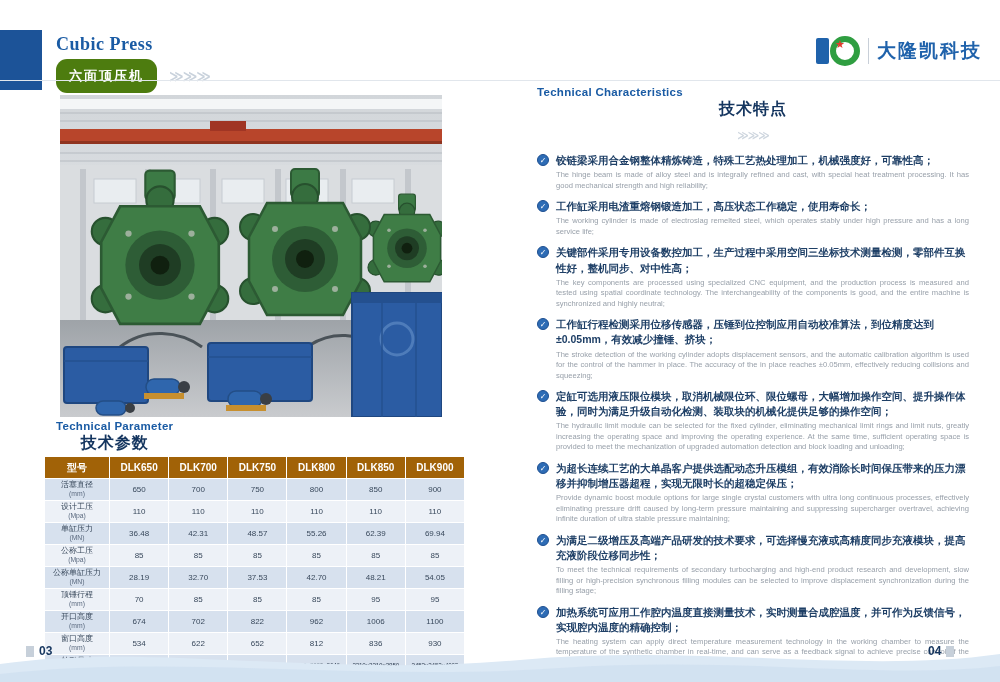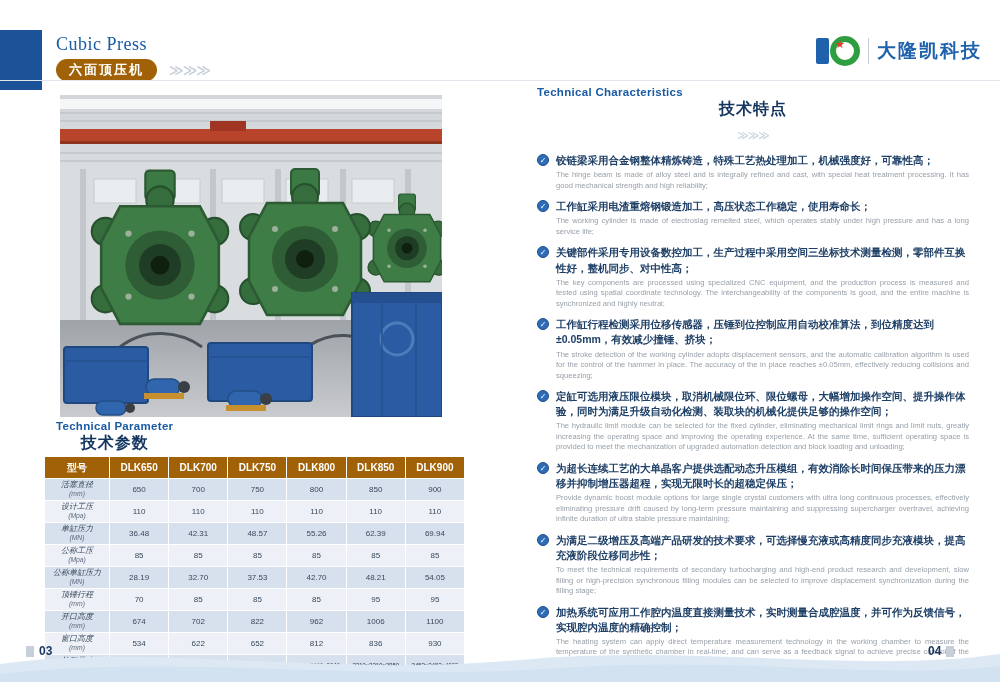--- a/index.html
+++ b/index.html
@@ -1,23 +1,23 @@
 <!DOCTYPE html>
 <html><head>
 <meta charset="utf-8">
 <style>
   html,body{margin:0;padding:0;}
   body{width:1000px;height:682px;background:#ffffff;position:relative;overflow:hidden;
        font-family:"Liberation Sans","DejaVu Sans",sans-serif;}
   
   .corner-bar{position:absolute;left:0;top:30px;width:42px;height:60px;background:#1c5398;}
   .title-block{position:absolute;left:56px;top:34px;}
-  .title-en{font-family:"Liberation Serif","DejaVu Serif",serif;font-weight:normal;font-size:18px;color:#1a5ba4;letter-spacing:.5px;}
+  .title-en{font-family:"Liberation Serif","DejaVu Serif",serif;font-weight:bold;font-size:18px;color:#1a5ba4;letter-spacing:.5px;}
   .title-row{margin-top:4px;display:flex;align-items:center;gap:12px;}
-  .badge{background:#a16207;color:#fff;font-size:13px;font-weight:bold;padding:2px 13px;border-radius:11px;letter-spacing:2px;}
+  .badge{background:#4d7c0f;color:#fff;font-size:13px;font-weight:bold;padding:8px 13px;border-radius:11px;letter-spacing:2px;}
   .chev{color:#c9d2dc;font-size:14px;font-weight:bold;letter-spacing:-1px;}
   .logo{position:absolute;right:18px;top:36px;display:flex;align-items:center;gap:8px;}
   .logo-bar{width:13px;height:26px;background:#1f62ab;border-radius:2px;display:inline-block;}
   .logo-ring{width:30px;height:30px;border:6px solid #2f9e41;border-radius:50%;box-sizing:border-box;position:relative;margin-left:-7px;display:inline-block;}
   .logo-star{position:absolute;top:-4px;left:-1px;color:#e23b2e;font-size:11px;}
   .logo-divider{width:1px;height:26px;background:#c8cfd8;display:inline-block;}
   .logo-text{color:#1f62ab;font-weight:bold;font-size:19px;letter-spacing:2px;}
   .header-rule{position:absolute;left:0;right:0;top:80px;height:1px;background:#e1e6ec;}
   
   .photo{position:absolute;left:60px;top:95px;width:382px;height:322px;display:block;}
@@ -26,21 +26,21 @@
   .sec-head .sh-zh-row{display:flex;align-items:center;gap:9px;margin-top:1px;flex-direction:column;}
   .sec-head .sh-zh{font-size:16px;font-weight:bold;color:#14355f;letter-spacing:1px;}
   .sec-head .sh-chev{color:#cdd5de;font-size:11px;font-weight:bold;letter-spacing:-1px;}
   .left-head{position:absolute;left:56px;top:420px;}
   
   .tbl-wrap{position:absolute;left:44px;top:456px;width:421px;}
   table{border-collapse:collapse;width:421px;table-layout:fixed;}
   th,td{border:1px solid #ffffff;text-align:center;vertical-align:middle;padding:0;}
   col.c0{width:65px;}
   thead th{background:#a16207;color:#fff;font-size:10px;font-weight:bold;height:21px;}
-  tbody th{font-weight:normal;font-style:italic;}
+  tbody th{font-weight:normal;}
   tbody td{font-size:8px;color:#39495c;height:21px;}
   tbody .lbl{font-size:8px;color:#39495c;line-height:1.1;}
   tbody .unit{font-size:6.8px;color:#5c6b80;line-height:1.1;}
   tr.odd th,tr.odd td{background:#d7e1ee;}
   tr.even th,tr.even td{background:#edf1f7;}
   tr.dims td{font-size:6.3px;letter-spacing:-.2px;}
   
   .right-col{position:absolute;left:537px;top:86px;width:432px;}
   .features{margin-top:11px;}
   .feature{display:flex;gap:7px;margin-bottom:8px;}

